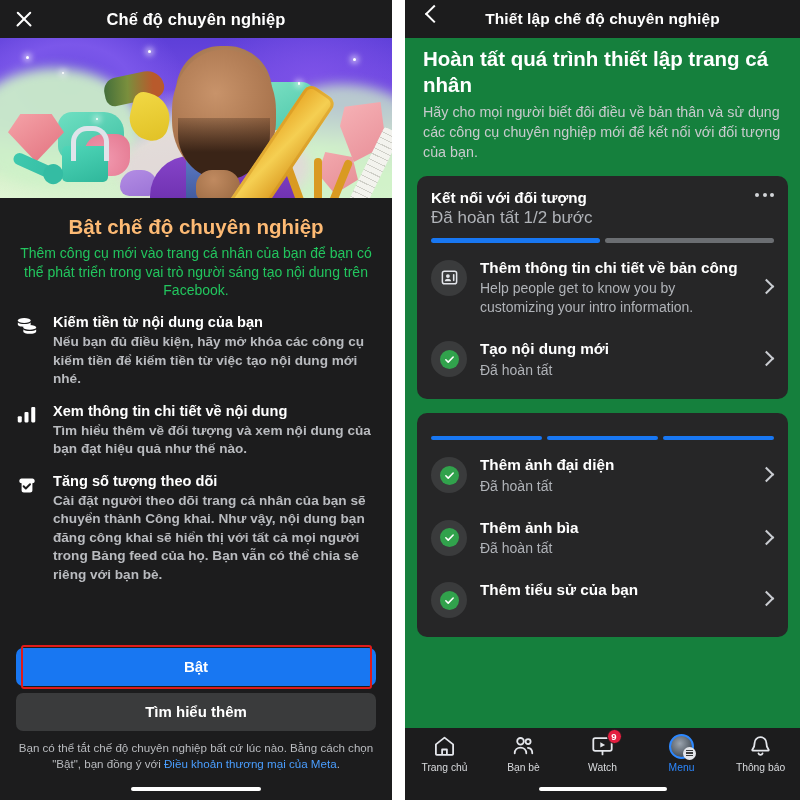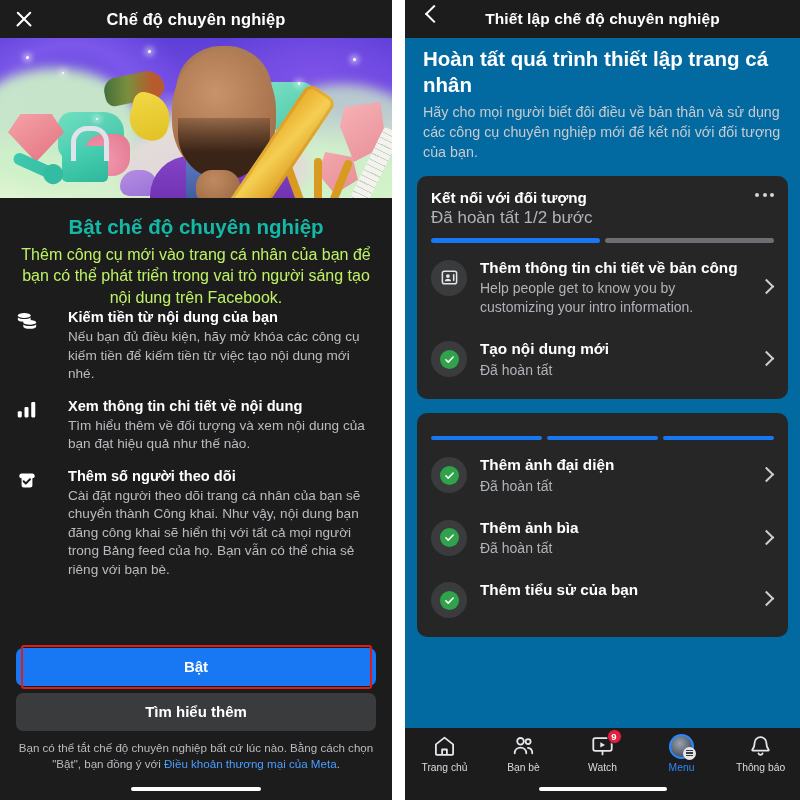--- a/index.html
+++ b/index.html
@@ -21,21 +21,21 @@
     position: relative;
     width: 392px; height: 800px;
     background: #1c1c1d;
     overflow: hidden;
     flex: 0 0 392px;
   }
   .gap { flex: 0 0 13px; background: #ffffff; height: 800px; }
   .panel-right {
     position: relative;
     width: 395px; height: 800px;
-    background: #0369a1;
+    background: #15803d;
     overflow: hidden;
     flex: 0 0 395px;
   }
 
   
   .topbar-l {
     height: 38px;
     background: #1c1c1d;
     display: flex; align-items: center;
     position: relative;
@@ -184,33 +184,33 @@
     border-radius: 16px 12px 18px 12px;
   }
   .spark {
     position:absolute; background:#fff; border-radius:50%;
     box-shadow: 0 0 6px 2px rgba(255,255,255,.85);
   }
 
   
   .lcontent { padding: 16px 16px 0 16px; }
   .l-title {
-    color:#14b8a6; font-size: 20.5px; font-weight: bold;
+    color:#fdba74; font-size: 20.5px; font-weight: bold;
     text-align:center; line-height: 1.25; margin-bottom: 4px;
   }
   .l-sub {
-    color:#bef264; font-size: 16px; text-align:center;
-    line-height: 1.35; 
-  }
-  .feat { display:flex; gap:28px; margin-bottom: 13px; }
+    color:#22c55e; font-size: 14px; text-align:center;
+    line-height: 1.35; margin-bottom: 13px;
+  }
+  .feat { display:flex; gap:13px; margin-bottom: 13px; }
   .feat-ic { flex:0 0 24px; width:24px; padding-top:2px; color:#ffffff; }
   .feat-ic svg { display:block; }
   .feat-txt { flex:1; }
   .feat-h { color:#ffffff; font-size:14.6px; font-weight:bold; line-height:1.3; }
-  .feat-p { color:#b9bbbf; font-size:13.6px; line-height:1.36; margin-top:1px; }
+  .feat-p { color:#b9bbbf; font-size:13.6px; line-height:1.36; margin-top:1px;font-weight:bold; }
 
   
   .btn-wrap { position:absolute; left:0; right:0; bottom:0; padding: 0 16px 0; }
   .redbox {
     position:absolute; left:5px; right:4px; top:-3px; bottom:-3px;
     border:2.5px solid #e01b1b; border-radius:3px; pointer-events:none;
   }
   .btn-primary-holder { position:relative; margin: 0 0 7px 0; }
   .btn-primary {
     display:block; width:100%; height:38px; line-height:38px;
@@ -403,21 +403,21 @@
       </div>
 
       <div class="feat">
         <div class="feat-ic">
           <svg width="22" height="22" viewBox="0 0 24 24" fill="none" stroke="currentColor" stroke-width="1.9">
             <path d="M3.6 7.5c0-1.4 1.1-2.5 2.5-2.5h11.8c1.4 0 2.5 1.1 2.5 2.5 0 1.4-1.1 2.5-2.5 2.5v7.6c0 1.4-1.1 2.5-2.5 2.5H8.6c-1.4 0-2.5-1.1-2.5-2.5V10c-1.4 0-2.5-1.1-2.5-2.5z" fill="currentColor" stroke="none"></path>
             <path d="M8.3 13.4l2.4 2.4 4.6-4.6" stroke="#1c1c1d" stroke-width="2.1" stroke-linecap="round" stroke-linejoin="round"></path>
           </svg>
         </div>
         <div class="feat-txt">
-          <div class="feat-h">Thêm số người theo dõi</div>
+          <div class="feat-h">Tăng số tượng theo dõi</div>
           <div class="feat-p">Cài đặt người theo dõi trang cá nhân của bạn sẽ chuyển thành Công khai. Như vậy, nội dung bạn đăng công khai sẽ hiển thị với tất cả mọi người trong Bảng feed của họ. Bạn vẫn có thể chia sẻ riêng với bạn bè.</div>
         </div>
       </div>
     </div>
 
     <div class="btn-wrap">
       <div class="btn-primary-holder">
         <button class="btn-primary">Bật</button>
         <span class="redbox"></span>
       </div>

